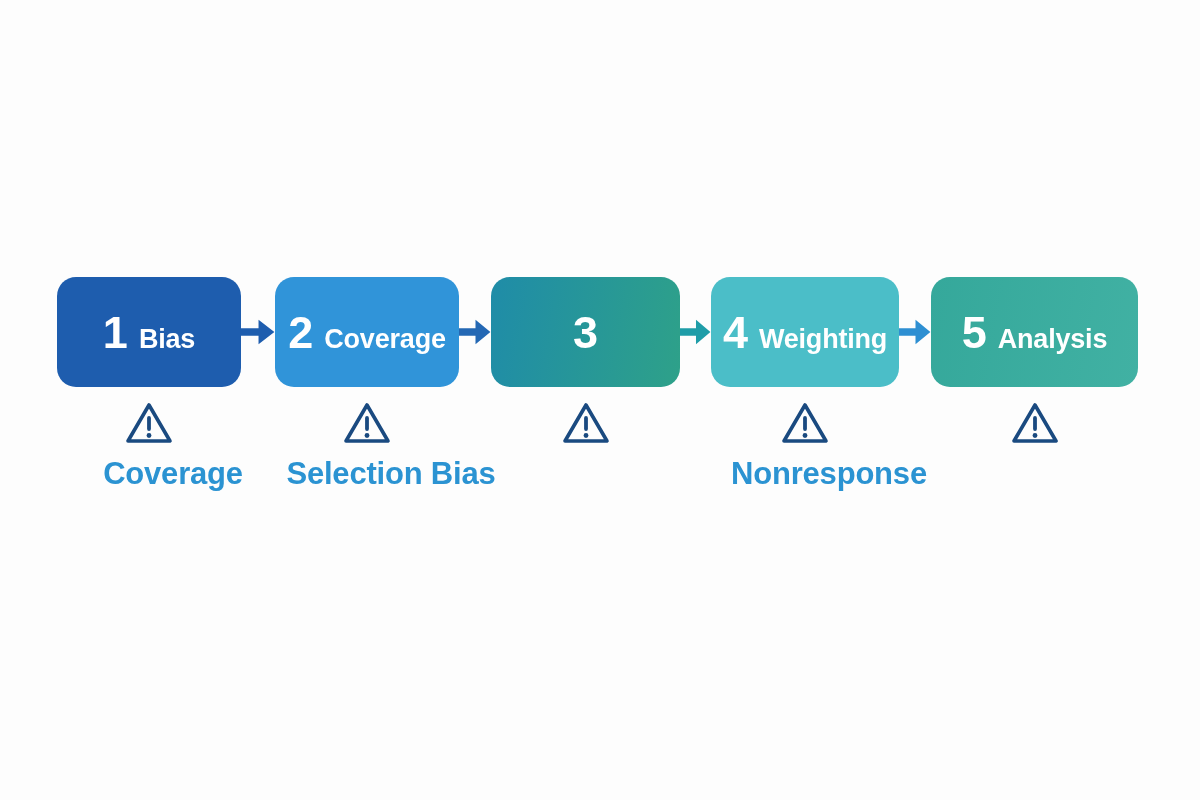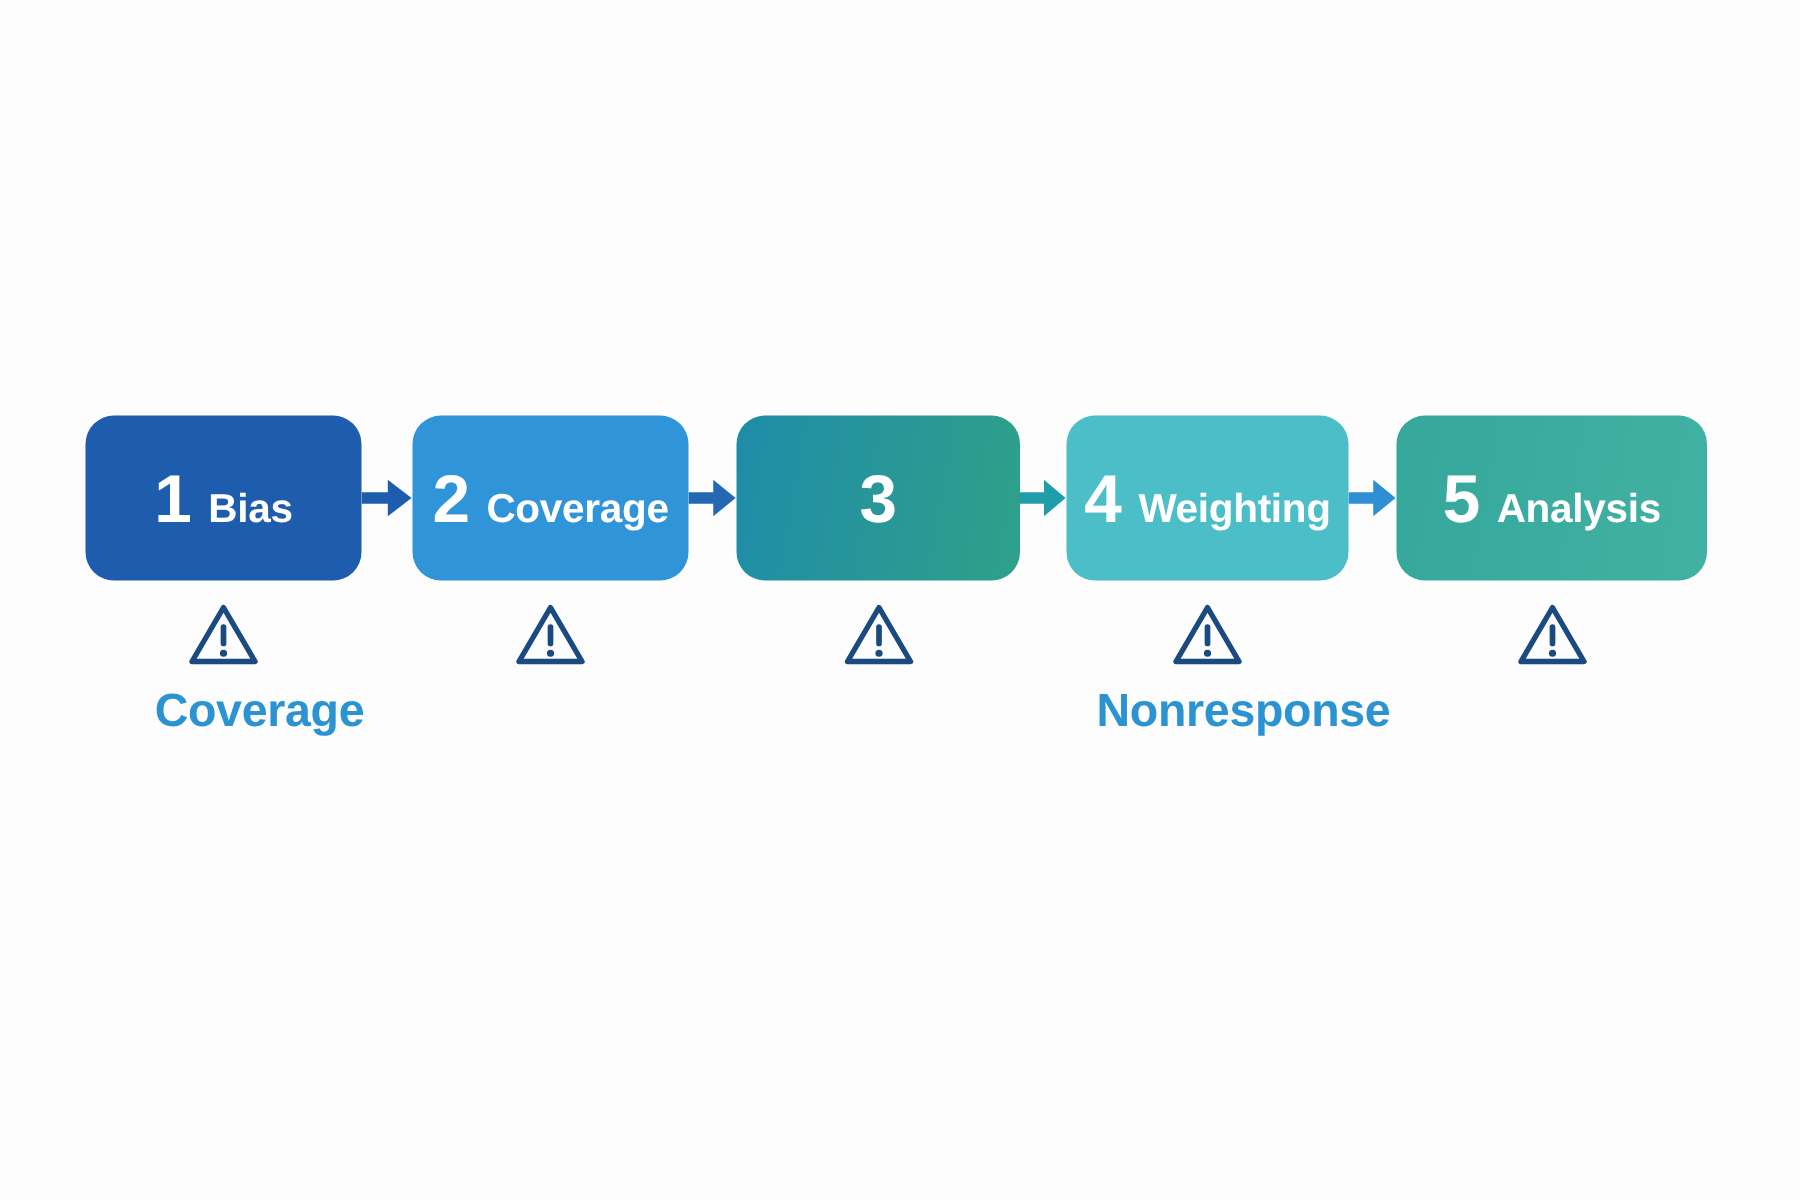--- a/index.html
+++ b/index.html
@@ -62,20 +62,21 @@
           <span class="title">Coverage</span>
         </span>
       </div>
       <div class="warn" style="color: rgb(26, 74, 128);">
         <svg width="52" height="47" viewBox="0 0 52 47" fill="none" stroke="currentColor">
           <path d="M26 5 L47 41 H5 Z" stroke-width="3.6" stroke-linejoin="round"></path>
           <line x1="26" y1="18" x2="26" y2="29" stroke-width="3.8" stroke-linecap="round"></line>
           <circle cx="26" cy="35.5" r="2.4" fill="currentColor" stroke="none"></circle>
         </svg>
       </div>
+      <div class="risk" style="color: rgb(43, 147, 210);">Selection Bias</div>
     </div>
 
     <div class="arrowbox g1" style="color: rgb(36, 104, 180);">
       <svg viewBox="0 0 32 26" preserveAspectRatio="none" fill="currentColor">
         <path d="M0 9.2 H16.5 V0.8 L31.4 13 L16.5 25.2 V16.8 H0 Z"></path>
       </svg>
     </div>
 
     <div class="step w2">
       <div class="box" style="background: linear-gradient(100deg, rgb(31, 140, 168) 0%, rgb(46, 161, 137) 100%);">

